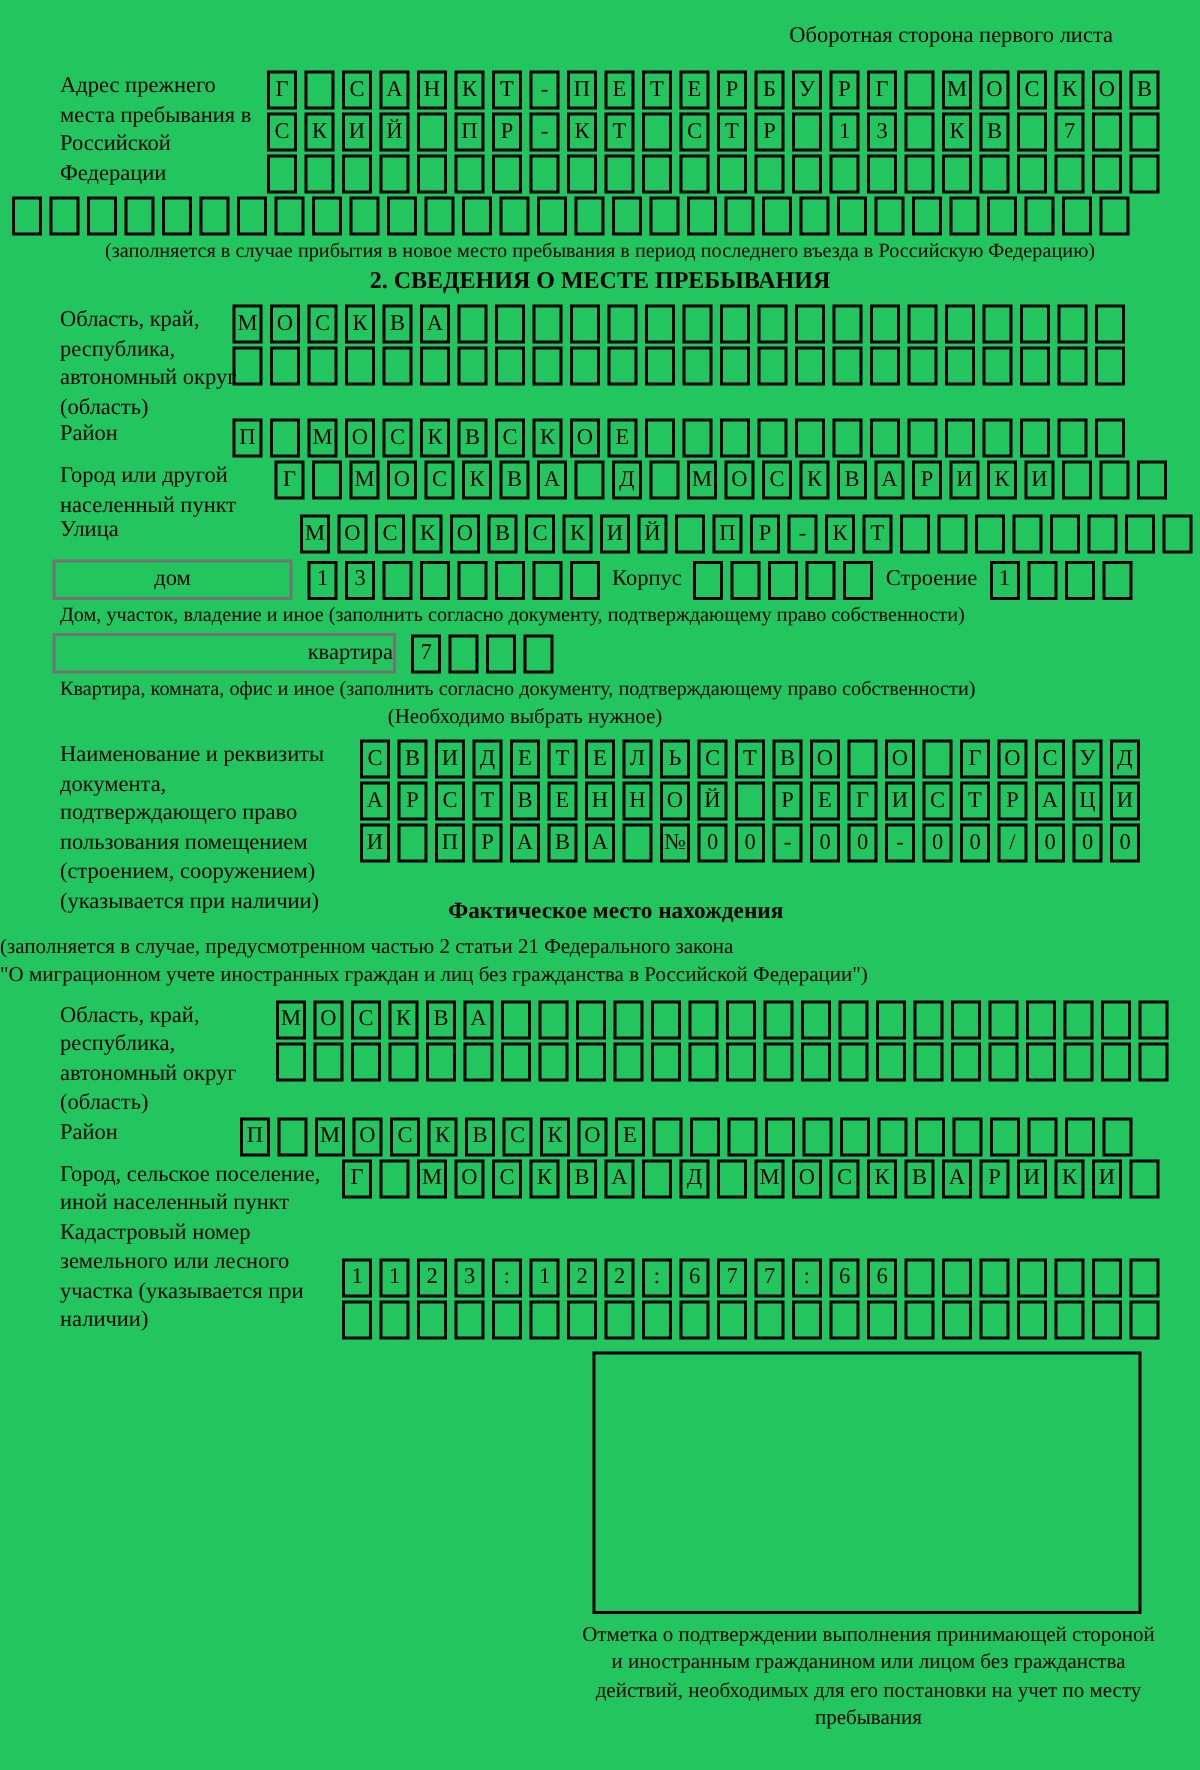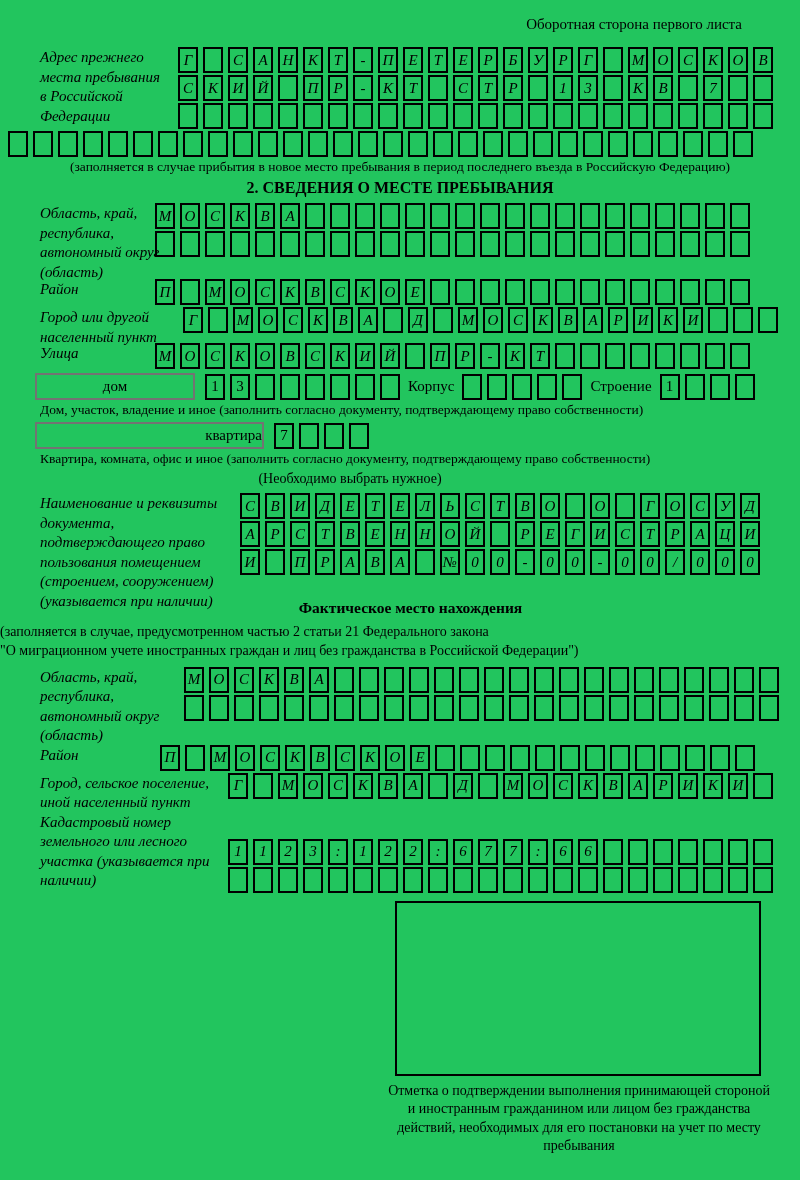--- a/index.html
+++ b/index.html
@@ -15,21 +15,21 @@
 
   
   .cells{ display:flex; gap:5px; margin-bottom:2px; }
   .cell{
     box-sizing:border-box;
     width:20px;height:26px;
     border:2px solid #000;
     display:flex;align-items:center;justify-content:center;
     font-size:15px; line-height:1; font-family:"Liberation Serif", serif;
   }
-  .field{ position:relative;font-style:italic; }
+  .field{ position:relative; }
   .field .label{ position:absolute; left:40px; top:1px; line-height:1.3; }
   .w130{ width:130px; } .w140{ width:140px; } .w150{ width:150px; }
   .w185{ width:185px; }
 
   .start-155{ margin-left:155px; }
   .start-160{ margin-left:160px; }
   .start-178{ margin-left:178px; }
   .start-183{ margin-left:183px; }
   .start-184{ margin-left:184px; }
   .start-228{ margin-left:228px; }
@@ -309,21 +309,21 @@
         <span class="cell">Р</span>
         <span class="cell">И</span>
         <span class="cell">К</span>
         <span class="cell">И</span>
         <span class="cell"></span>
         <span class="cell"></span>
         <span class="cell"></span>
       </div>
   </div>
 
-  <div class="field" style="margin-top:10px;">
+  <div class="field" style="margin-top:10px;padding-left:45px;">
     <div class="label w130">Улица</div>
     <div class="cells start-155">
         <span class="cell">М</span>
         <span class="cell">О</span>
         <span class="cell">С</span>
         <span class="cell">К</span>
         <span class="cell">О</span>
         <span class="cell">В</span>
         <span class="cell">С</span>
         <span class="cell">К</span>

